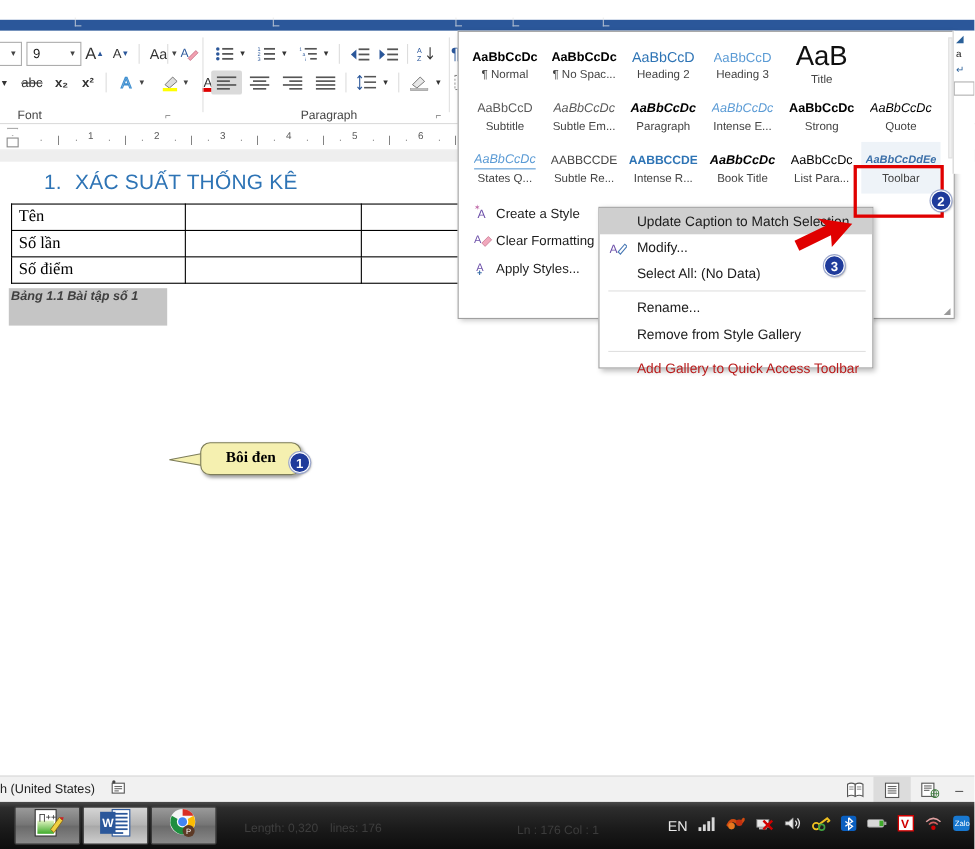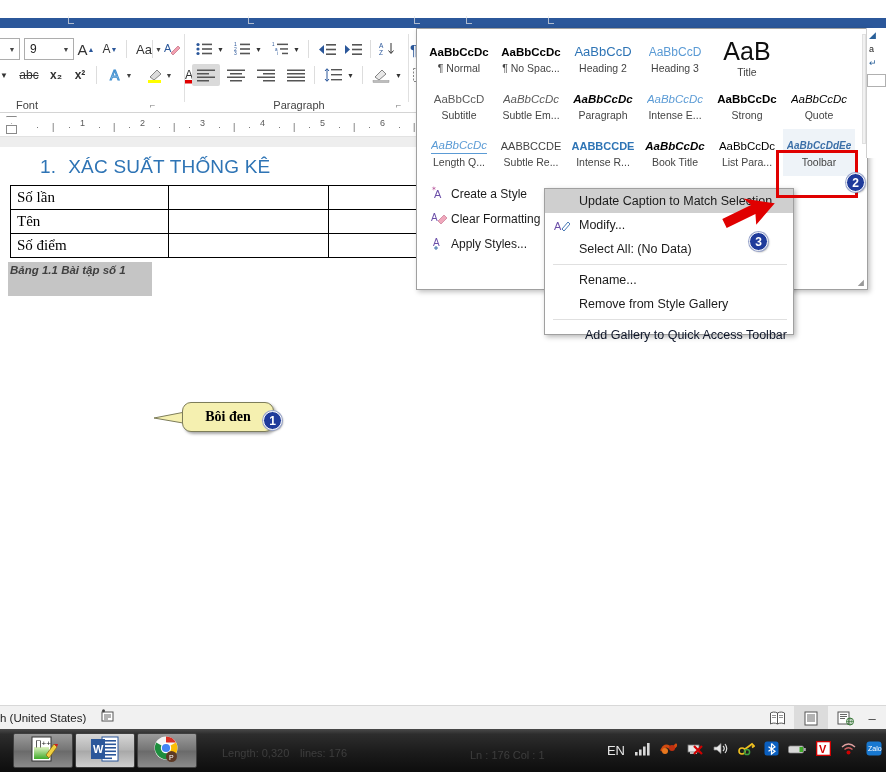--- a/index.html
+++ b/index.html
@@ -152,21 +152,21 @@
     position:absolute; left:544px; top:188px; width:250px; height:147px;
     background:#ffffff; border:1px solid #a0a0a0;
     box-shadow:2px 2px 5px rgba(0,0,0,.28);
     padding-top:0;
   }
   .ctxitem {
     position:relative; height:24px; display:flex; align-items:center;
     font-size:12.5px; color:#1b1b1b; padding-left:34px; cursor:default;
   }
   .ctxitem.hl { background:#cfcfcf; }
-  .ctxitem.disabled { color:#0f172a;justify-content:center; }
+  .ctxitem.disabled { color:#b91c1c; }
   .ctxitem .cicon {
     position:absolute; left:8px; top:3px; width:18px; height:18px;
     display:flex; align-items:center; justify-content:center; font-size:12px;
   }
   .ctxsep { height:1px; background:#e0e0e0; margin:3px 6px 3px 8px; }
 
   
   .redrect {
     position:absolute; left:776px; top:150px; width:82px; height:48px;
     border:3px solid #e00000;
@@ -480,28 +480,28 @@
     <div class="docgrey"></div>
   </div>
 
   <div class="heading">
     <span class="hnum">1.</span><span>XÁC SUẤT THỐNG KÊ</span>
   </div>
 
   <table class="doctable">
     <tbody>
         <tr>
-      <td class="cw1">Số lần</td>
+      <td class="cw1">Tên</td>
       <td class="cwn"></td>
       <td class="cwn"></td>
       <td class="cwn"></td>
       <td class="cwn"></td>
     </tr>
     <tr>
-      <td class="cw1">Tên</td>
+      <td class="cw1">Số lần</td>
       <td class="cwn"></td>
       <td class="cwn"></td>
       <td class="cwn"></td>
       <td class="cwn"></td>
     </tr>
     <tr>
       <td class="cw1">Số điểm</td>
       <td class="cwn"></td>
       <td class="cwn"></td>
       <td class="cwn"></td>
@@ -569,21 +569,21 @@
         </div>
         <div class="gal-cell">
           <span class="gal-prev" style="font-style:italic;">AaBbCcDc</span>
           <span class="gal-name">Quote</span>
         </div>
       </div>
 
       <div class="gal-row">
         <div class="gal-cell">
           <span class="gal-prev" style="font-style:italic; color:#5b9bd5; border-bottom:1px solid #5b9bd5;">AaBbCcDc</span>
-          <span class="gal-name">Length Q...</span>
+          <span class="gal-name">States Q...</span>
         </div>
         <div class="gal-cell">
           <span class="gal-prev" style="color:#444; font-size:11px;">AABBCCDE</span>
           <span class="gal-name">Subtle Re...</span>
         </div>
         <div class="gal-cell">
           <span class="gal-prev" style="color:#2e74b5; font-weight:bold; font-size:11px;">AABBCCDE</span>
           <span class="gal-name">Intense R...</span>
         </div>
         <div class="gal-cell">

